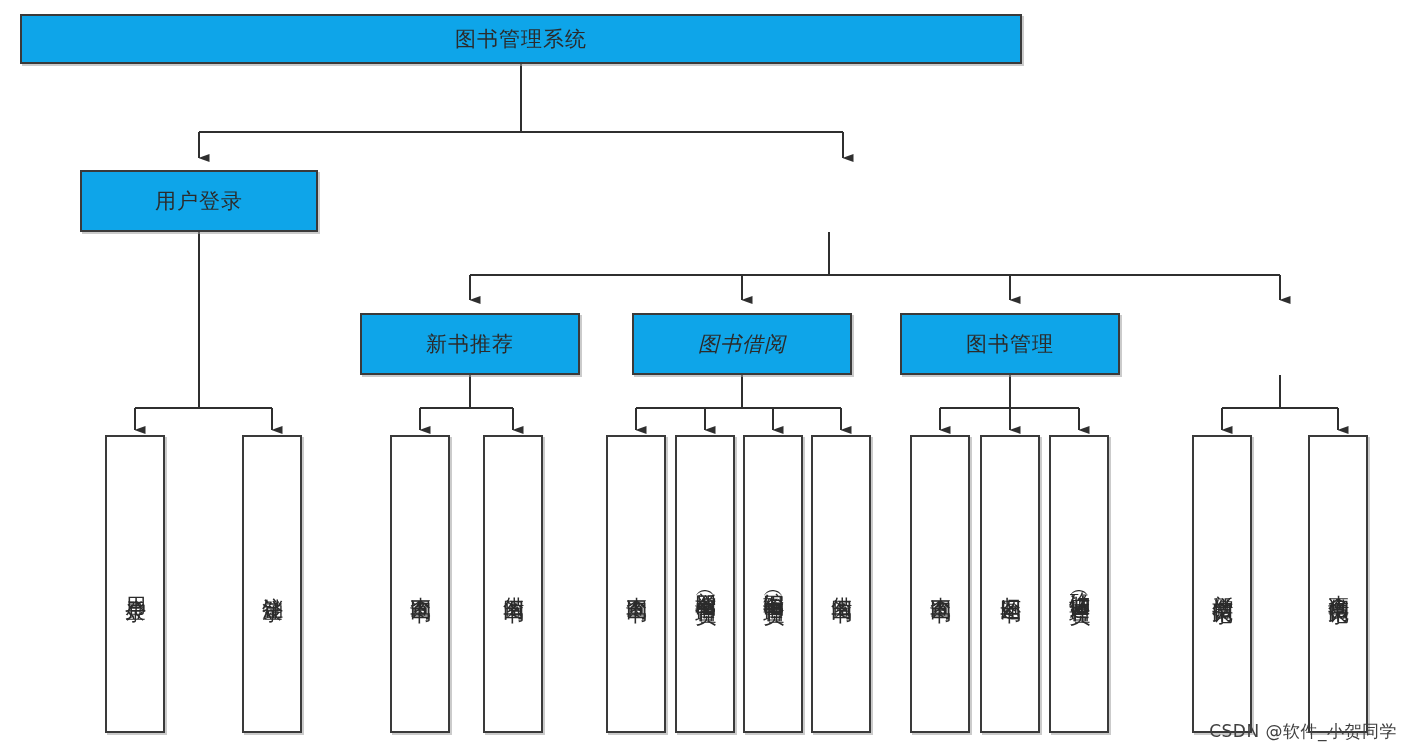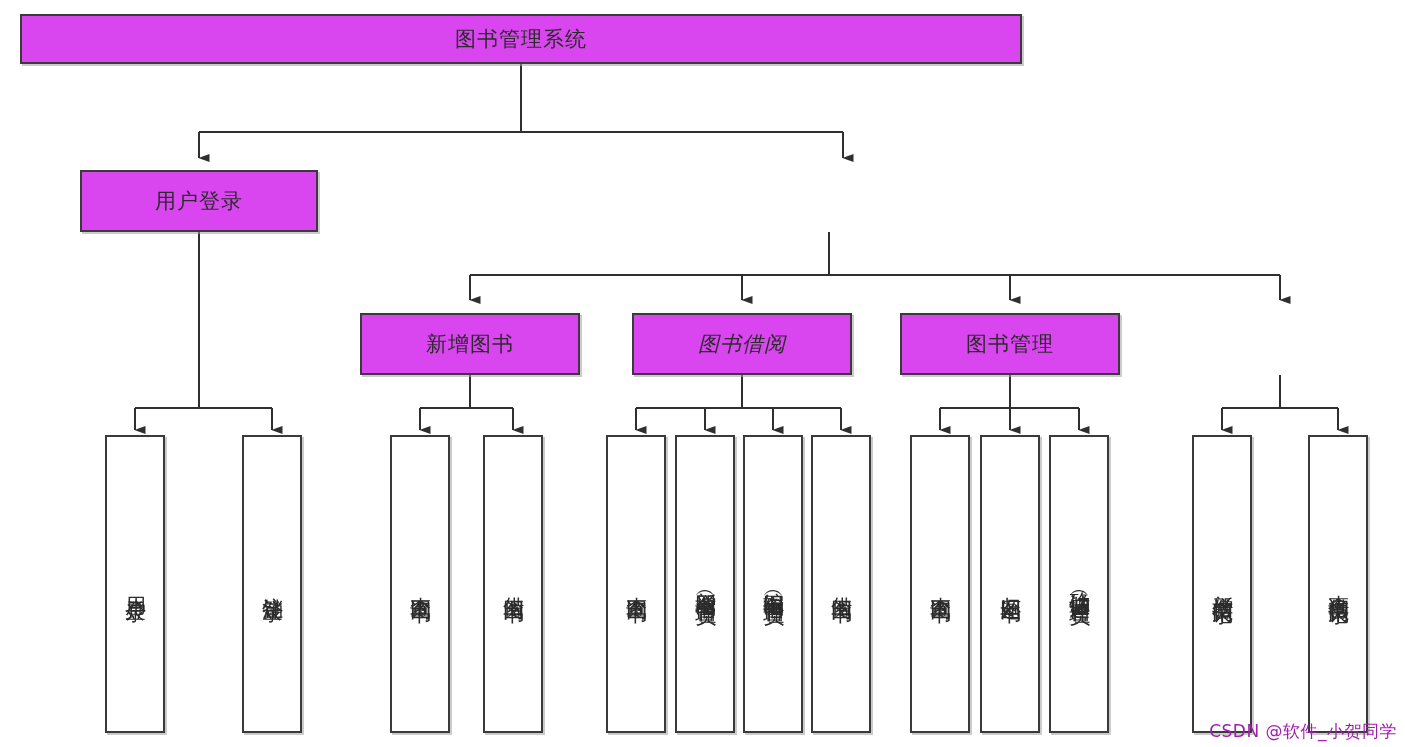--- a/index.html
+++ b/index.html
@@ -21,21 +21,21 @@
   }
   svg#flow-svg {
     position: absolute;
     top: 0; left: 0;
     width: 1405px;
     height: 747px;
   }
   .node-box {
     position: absolute;
     box-sizing: border-box;
-    background: #d946ef;
+    background: #0ea5e9;
     border: 2.5px solid #3a3a3a;
     box-shadow: 2px 2px 0 rgba(160,160,160,0.55);
     display: flex;
     align-items: center;
     justify-content: center;
   }
   .node-label-h {
     font-size: 21px;
     color: #2b2b2b;
     letter-spacing: 1px;
@@ -63,21 +63,21 @@
     line-height: 1.32;
     letter-spacing: 2px;
     white-space: nowrap;
     user-select: none;
   }
   .watermark {
     position: absolute;
     right: 8px;
     bottom: 4px;
     font-size: 17px;
-    color: #a21caf;
+    color: #404040;
     letter-spacing: 0.5px;
     white-space: nowrap;
     user-select: none;
   }
 </style>
 </head>
 <body>
 
 <div id="diagram-root">
 
@@ -133,21 +133,21 @@
 
   <div class="node-box" style="left:20px; top:14px; width:1002px; height:50px;">
     <span class="node-label-h">图书管理系统</span>
   </div>
 
   <div class="node-box" style="left:80px; top:170px; width:238px; height:62px;">
     <span class="node-label-h">用户登录</span>
   </div>
 
   <div class="node-box" style="left:360px; top:313px; width:220px; height:62px;">
-    <span class="node-label-h">新增图书</span>
+    <span class="node-label-h">新书推荐</span>
   </div>
   <div class="node-box" style="left:632px; top:313px; width:220px; height:62px;font-style:italic;">
     <span class="node-label-h">图书借阅</span>
   </div>
   <div class="node-box" style="left:900px; top:313px; width:220px; height:62px;">
     <span class="node-label-h">图书管理</span>
   </div>
 
   <div class="leaf-box" style="left:105px; top:435px; width:60px; height:298px;">
     <span class="node-label-v">用户登录</span>

